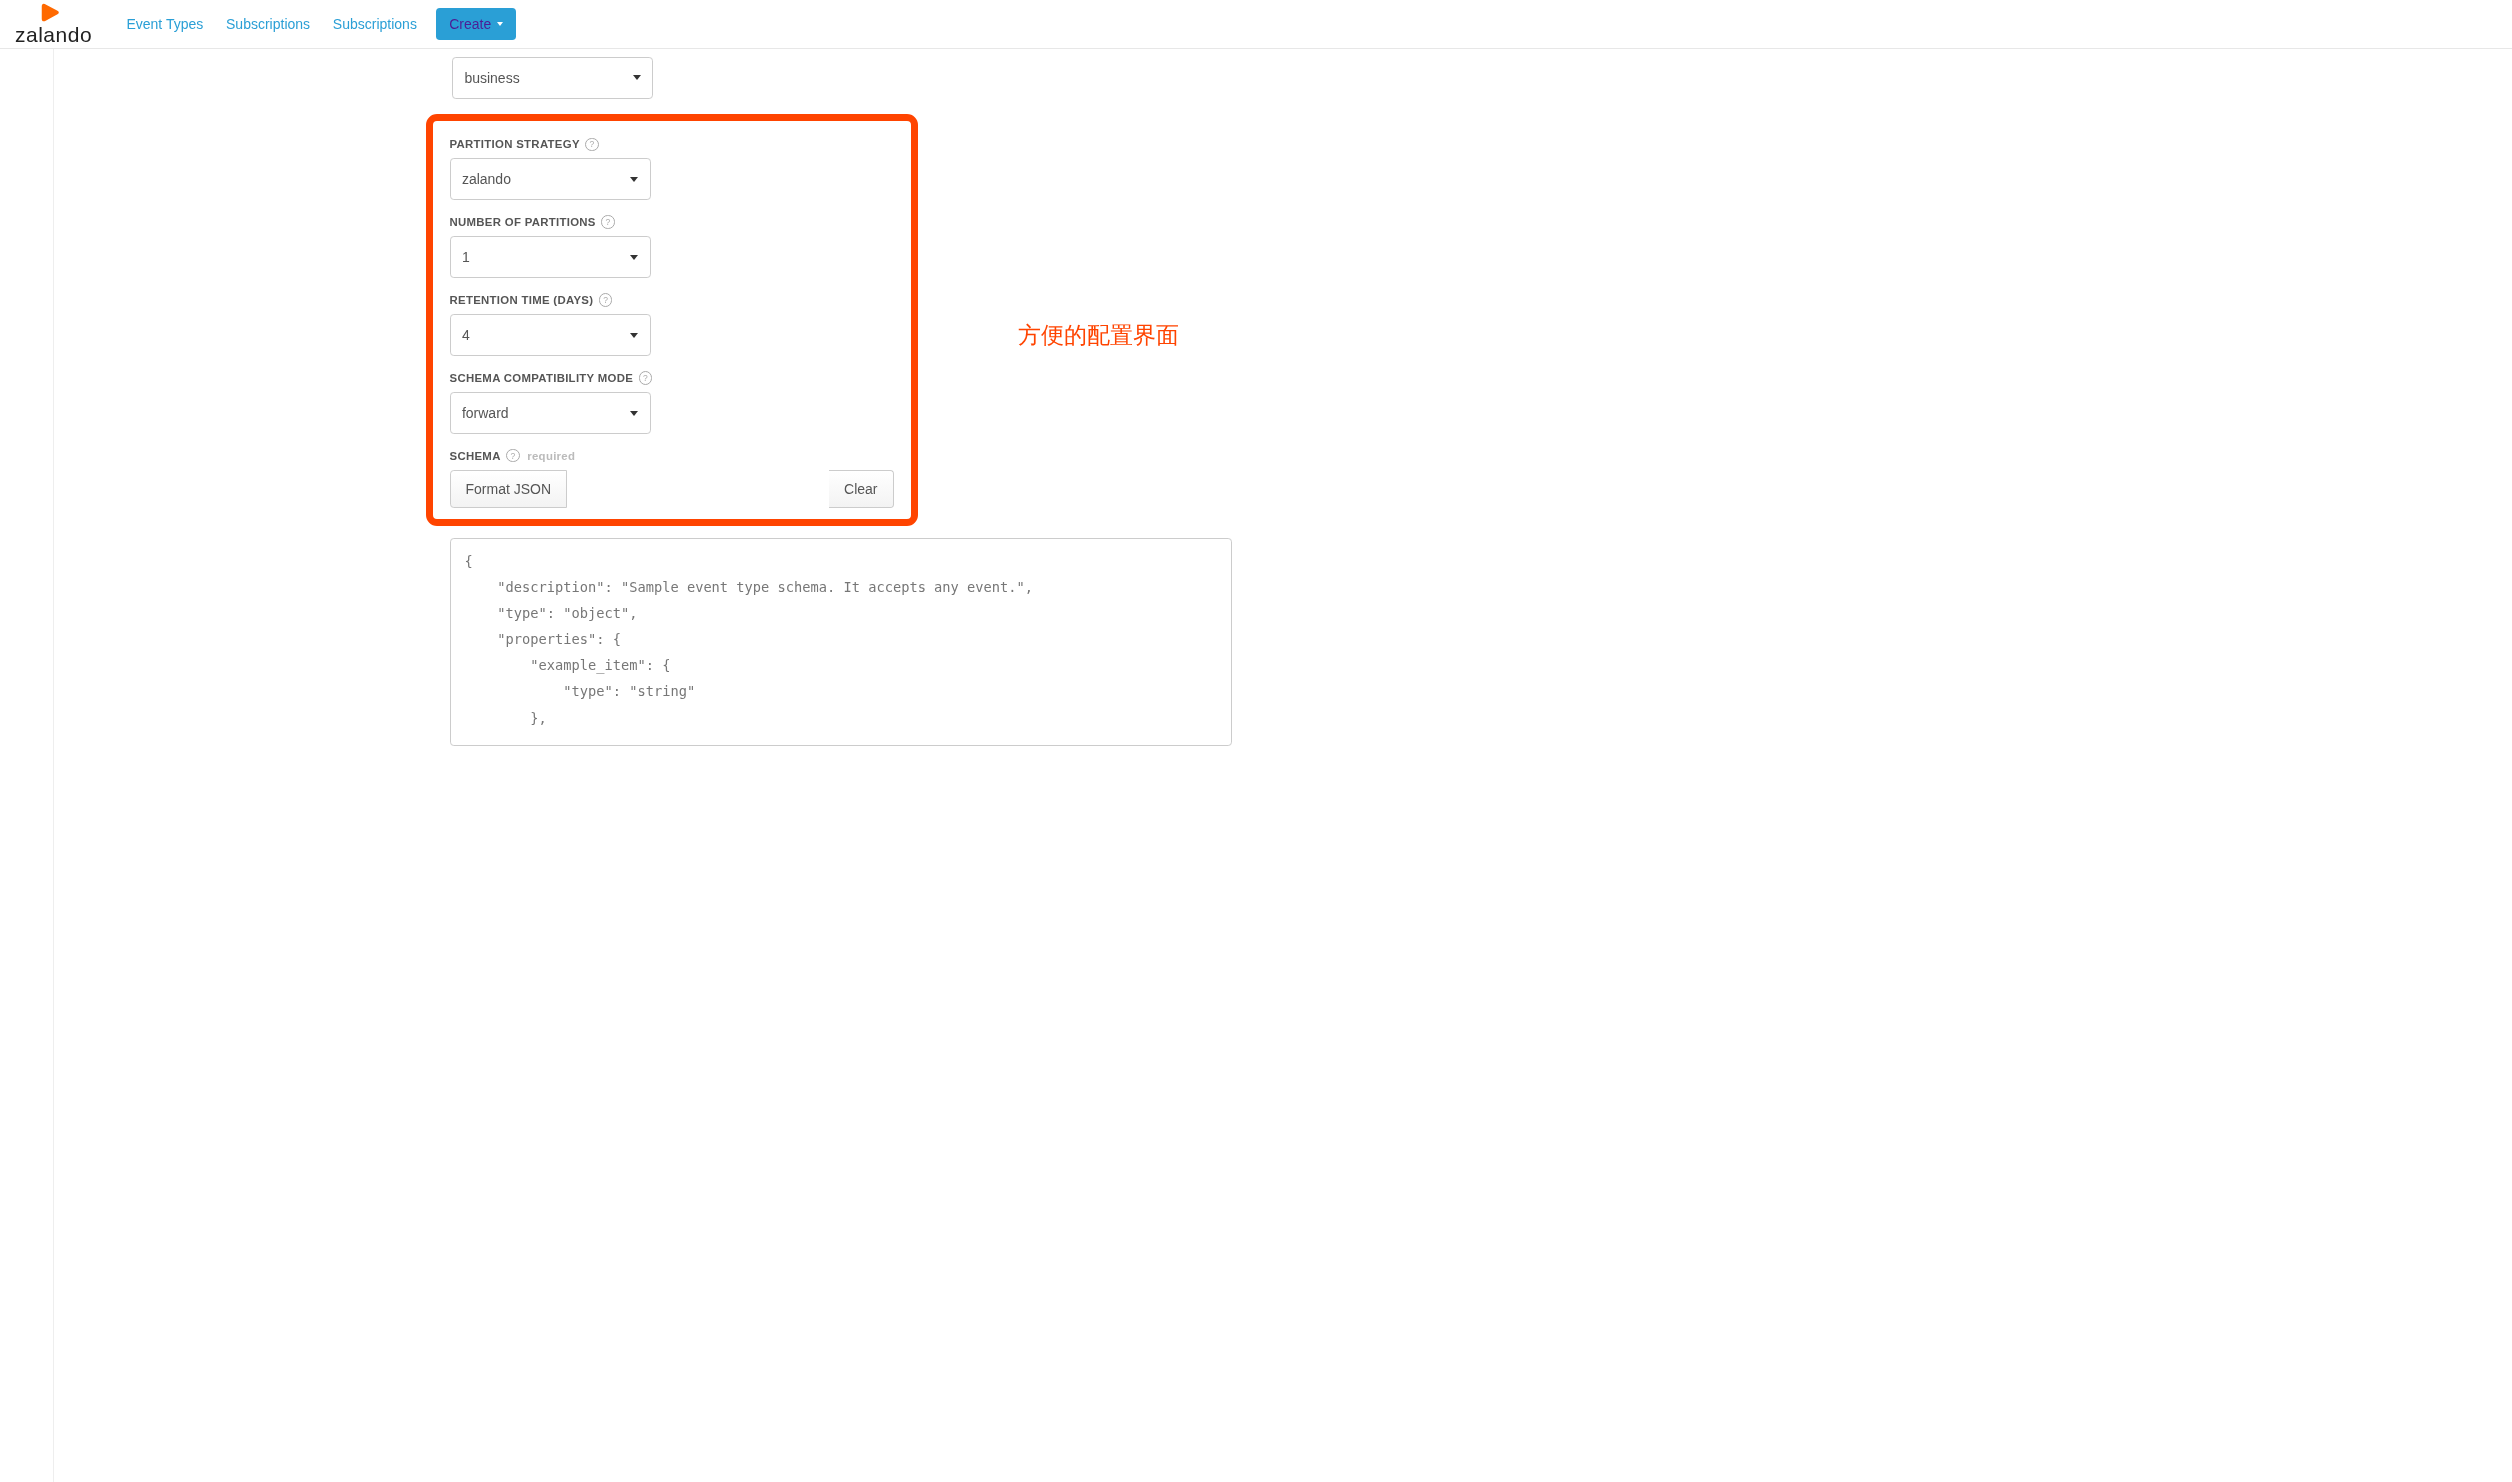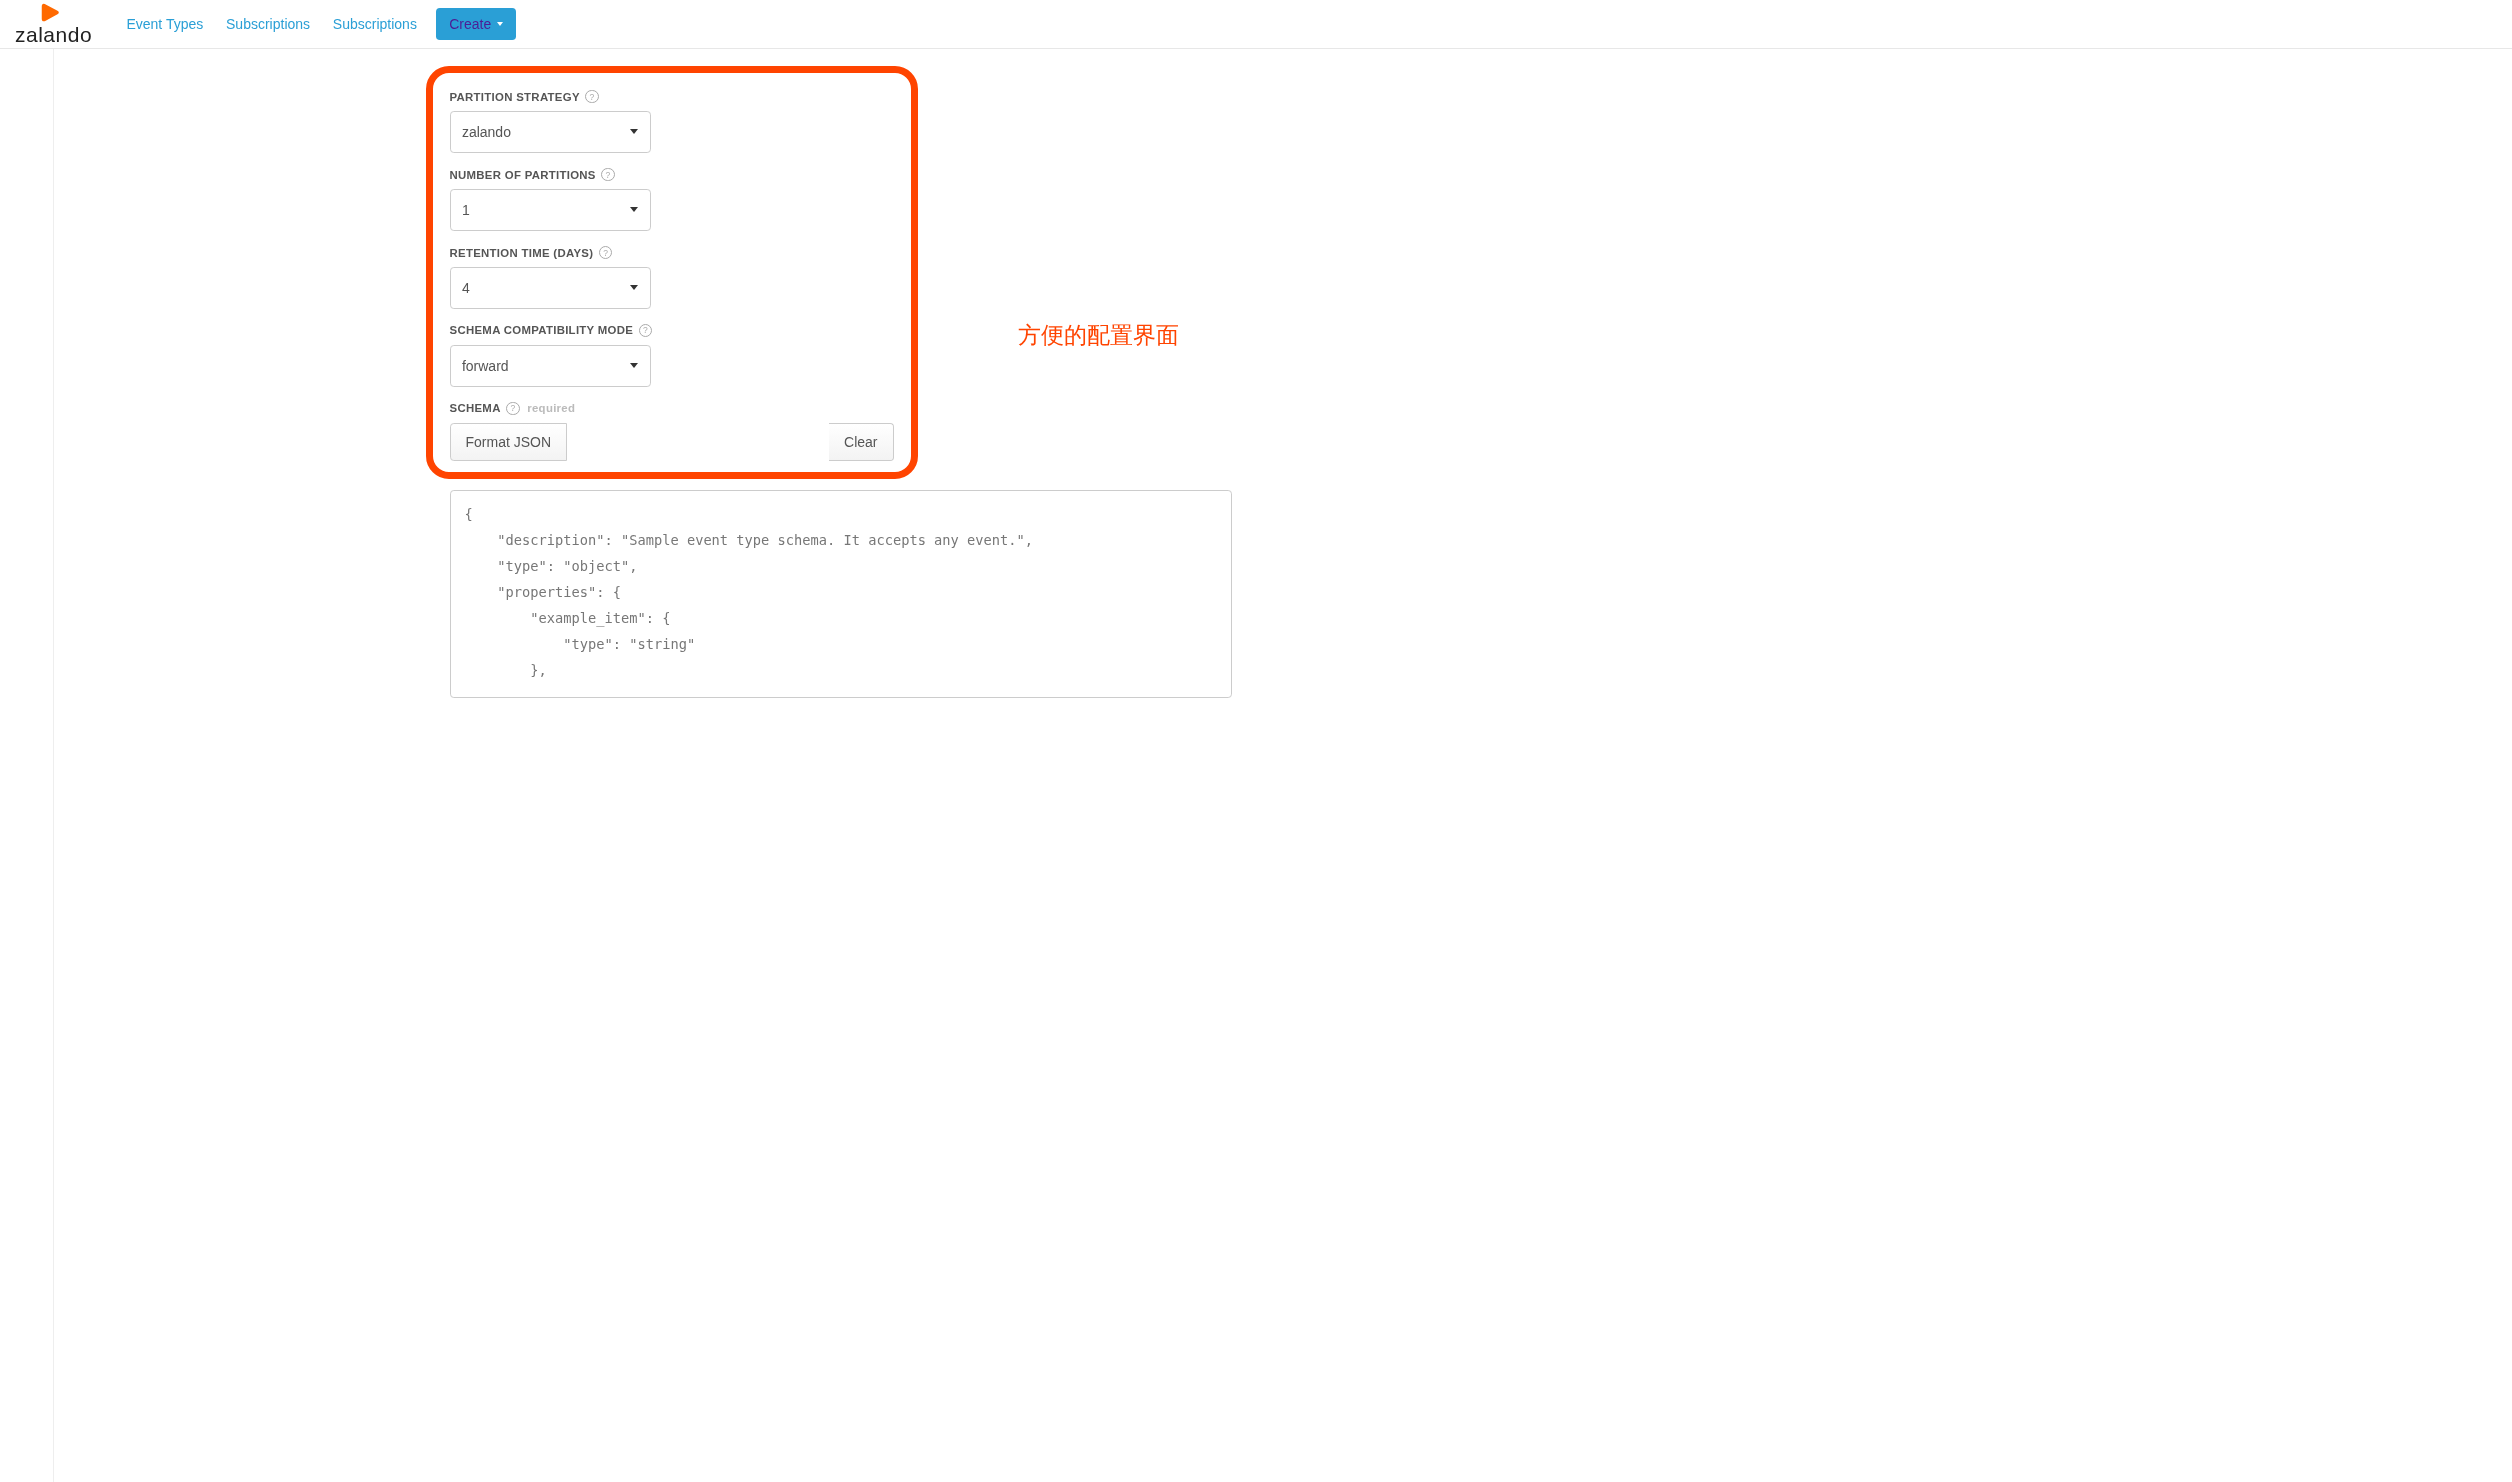--- a/index.html
+++ b/index.html
@@ -141,21 +141,21 @@
     cursor: pointer;
     font-size: 14px;
     color: #555;
   }
   .btn-default:first-child { border-radius: 3.8px 0 0 3.8px; }
   .btn-default:last-child  { border-radius: 0 3.8px 3.8px 0; border-left: none; }
 
   
   .highlight-box {
     border: 7.6px solid #ff4400;
-    border-radius: 23px;
+    border-radius: 11px;
     padding: 17px 17px 3.8px 17px;
     margin: 9.5px 0 11.4px -26.5px;
     width: 492px;
   }
 
   
   .annotation {
     position: absolute;
     left: 964px;
     top: 271px;
@@ -205,20 +205,26 @@
     </button>
   </div>
 </div>
 
 <div class="page">
 
   <div class="annotation">方便的配置界面</div>
 
   <div class="form-col">
 
+    <div class="form-group">
+      <div class="select">
+        <span>business</span>
+        <span class="caret-down"></span>
+      </div>
+    </div>
 
     <div class="highlight-box">
 
       <div class="form-group">
         <div class="field-label">
           <span>PARTITION STRATEGY</span>
           <span class="help-icon">?</span>
         </div>
         <div class="select">
           <span>zalando</span>

